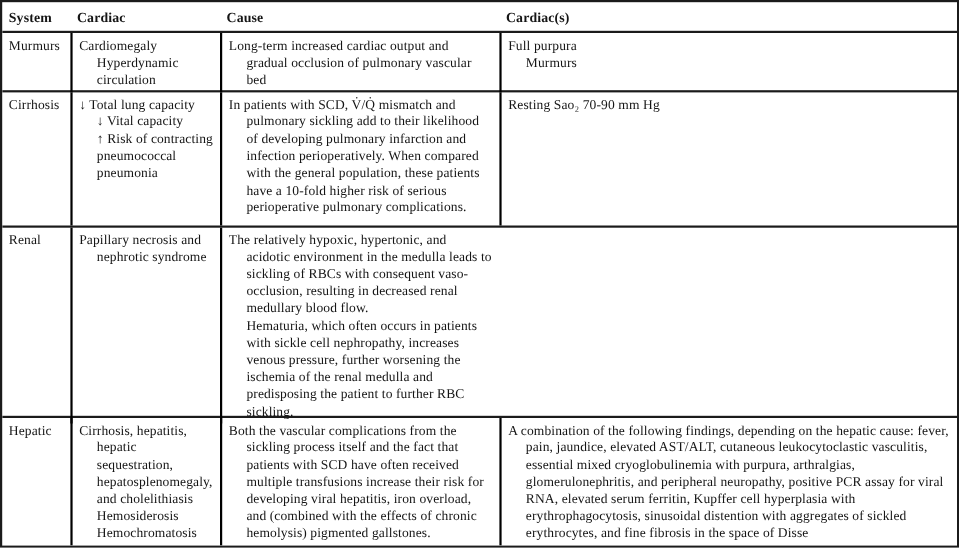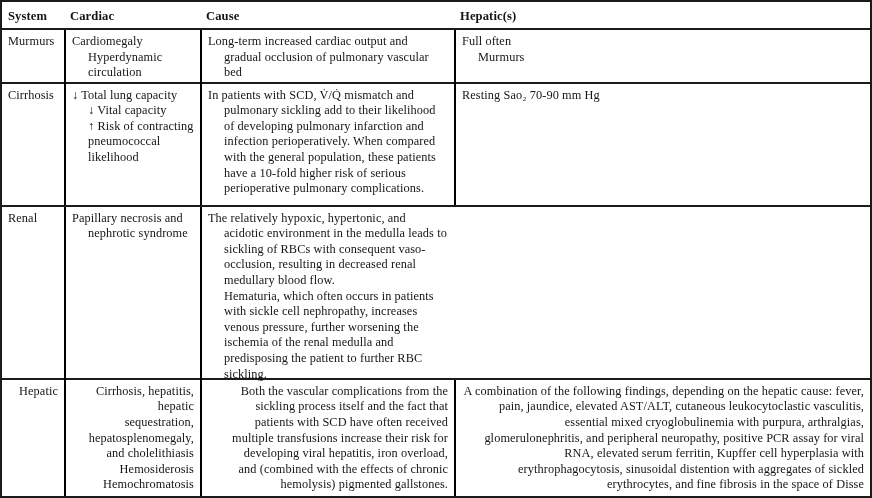--- a/index.html
+++ b/index.html
@@ -34,21 +34,21 @@
   .t-row.header-row {
     min-height: 28px;
     font-weight: bold;
   }
   .t-row.body-row > .cell + .cell {
     border-left: 2px solid #000000;
   }
   .t-row.row-cardiac   { min-height: 53px; }
   .t-row.row-pulmonary { min-height: 123px; }
   .t-row.row-renal     { min-height: 163px; }
-  .t-row.row-hepatic   { flex: 1; border-bottom: none; text-align: right; }
+  .t-row.row-hepatic   { flex: 1; border-bottom: none; }
   .cell {
     box-sizing: border-box;
     padding: 4px 6px 3px 6px;
     font-size: 12.3px;
     line-height: 15.6px;
     letter-spacing: 0.1px;
   }
   .header-row .cell {
     padding-top: 7px;
     font-size: 12.6px;
@@ -63,37 +63,37 @@
 </head>
 <body>
 
 <div class="page">
   <div class="med-table">
 
     <div class="t-row header-row">
       <div class="cell">System</div>
       <div class="cell">Cardiac</div>
       <div class="cell">Cause</div>
-      <div class="cell">Hepatic(s)</div>
+      <div class="cell">Cardiac(s)</div>
     </div>
 
     <div class="t-row body-row row-cardiac">
       <div class="cell">Murmurs</div>
       <div class="cell hang">Cardiomegaly
 Hyperdynamic circulation</div>
       <div class="cell hang">Long-term increased cardiac output and gradual occlusion of pulmonary vascular bed</div>
-      <div class="cell hang">Full often
+      <div class="cell hang">Full purpura
 Murmurs</div>
     </div>
 
     <div class="t-row body-row row-pulmonary">
       <div class="cell">Cirrhosis</div>
       <div class="cell hang">↓ Total lung capacity
 ↓ Vital capacity
-↑ Risk of contracting pneumococcal likelihood</div>
+↑ Risk of contracting pneumococcal pneumonia</div>
       <div class="cell hang">In patients with SCD, V̇/Q̇ mismatch and pulmonary sickling add to their likelihood of developing pulmonary infarction and infection perioperatively. When compared with the general population, these patients have a 10-fold higher risk of serious perioperative pulmonary complications.</div>
       <div class="cell hang">Resting Sao₂ 70-90 mm Hg</div>
     </div>
 
     <div class="t-row body-row row-renal">
       <div class="cell">Renal</div>
       <div class="cell hang">Papillary necrosis and nephrotic syndrome</div>
       <div class="cell hang">The relatively hypoxic, hypertonic, and acidotic environment in the medulla leads to sickling of RBCs with consequent vaso-occlusion, resulting in decreased renal medullary blood flow.
 Hematuria, which often occurs in patients with sickle cell nephropathy, increases venous pressure, further worsening the ischemia of the renal medulla and predisposing the patient to further RBC sickling.</div>
     </div>

